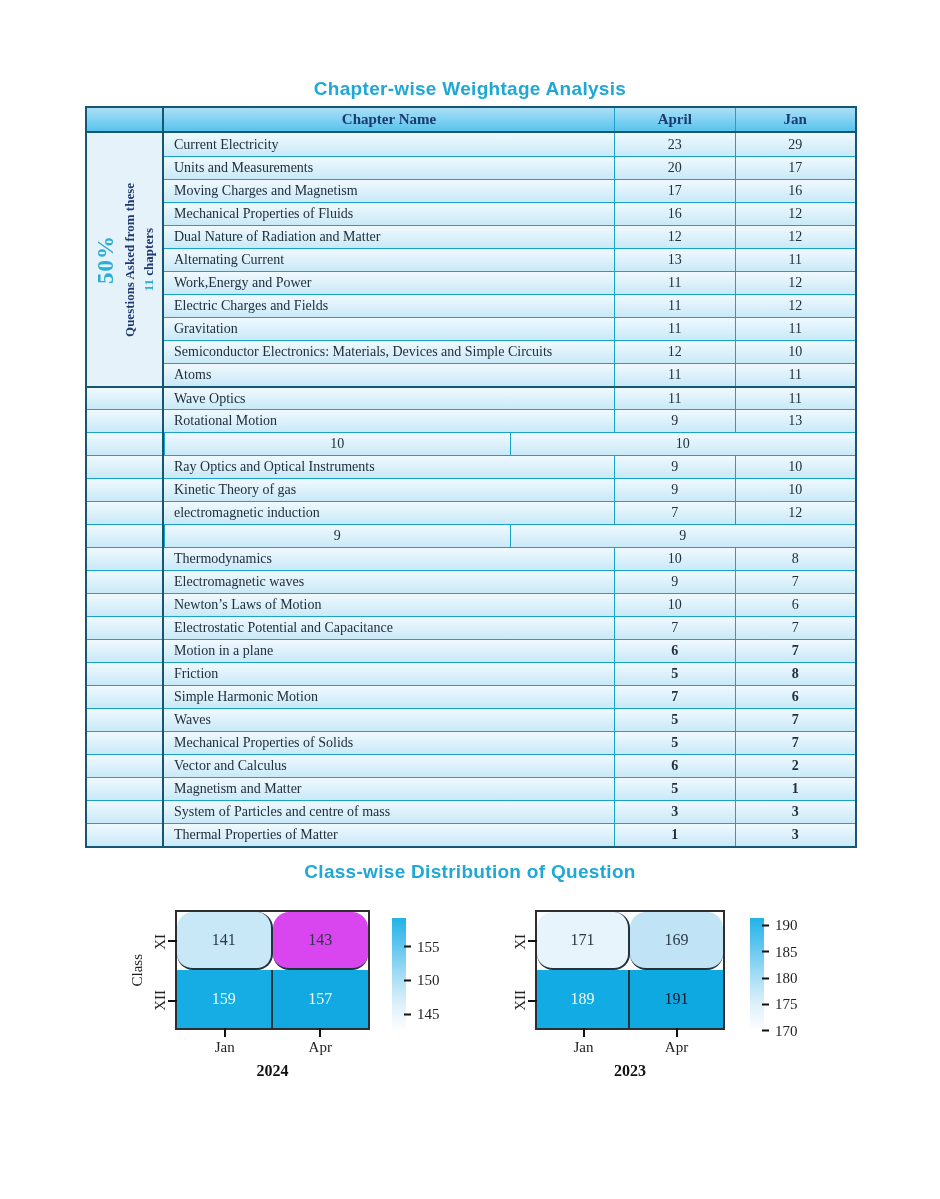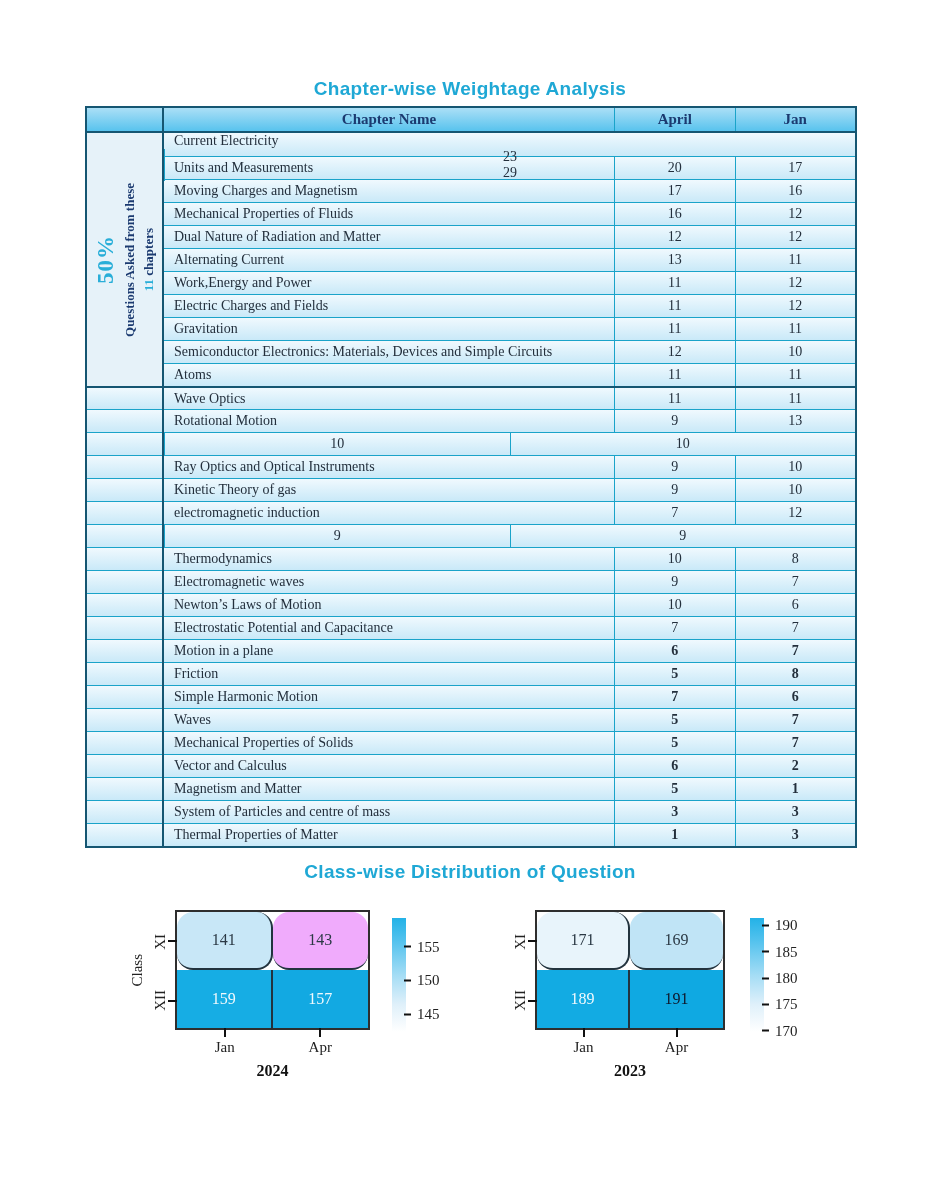--- a/index.html
+++ b/index.html
@@ -37,21 +37,21 @@
   .maincol { flex: 1; display: flex; flex-direction: column; }
   .thead {
     height: 25px; display: flex; align-items: stretch;
     background: linear-gradient(180deg,#abdff6 0%,#58c3ee 100%);
     border-bottom: 2px solid #155672;
     font-weight: bold; font-size: 15px; color: #1b3a70;
   }
   .trow { height: 23px; display: flex; align-items: stretch; border-top: 1.5px solid #1aa3c9;
           background: linear-gradient(180deg,#f0f9fe 0%,#c9e9f8 100%);
           font-size: 14px; color: #232f3c; }
-  .tbody .trow:first-child { border-top: 0; flex-direction: column; }
+  .tbody .trow:first-child { border-top: 0; }
   .trow.sep { border-top: 2.5px solid #155672; }
   .c { display: flex; align-items: center; }
   .c.name { width: 450px; padding-left: 10px; }
   .thead .c.name { justify-content: center; padding-left: 0; }
   .c.num { flex: 1; justify-content: center; border-left: 1.5px solid #1aa3c9; }
   .boldvals .c.num { font-weight: bold; }
 
   
   .panel { position: absolute; }
   .plot { position: relative; height: 120px; border: 2px solid #2e2e2e; background: #fff; }
@@ -278,21 +278,21 @@
       </div>
   </div>
 </div>
 
 <h1 class="title t2">Class-wise Distribution of Question</h1>
 
 <div class="panel" style="left:175px; top:910px;">
   <div class="plot" style="width:195px;">
     <div class="hm-grid">
         <div class="hm-cell" style="background: rgb(200, 231, 247); color: rgb(43, 57, 69);">141</div>
-        <div class="hm-cell" style="background: #f0abfc; color: rgb(43, 57, 69);">143</div>
+        <div class="hm-cell" style="background: #d946ef; color: rgb(43, 57, 69);">143</div>
         <div class="hm-cell" style="background: rgb(22, 173, 228); color: rgb(240, 249, 253);">159</div>
         <div class="hm-cell" style="background: rgb(18, 169, 226); color: rgb(240, 249, 253);">157</div>
       </div>
     <div class="ylab">
         <span>Class</span>
       </div>
     <div class="rowlab r0">
         <span>XI</span>
       </div>
     <div class="rowlab r1">

